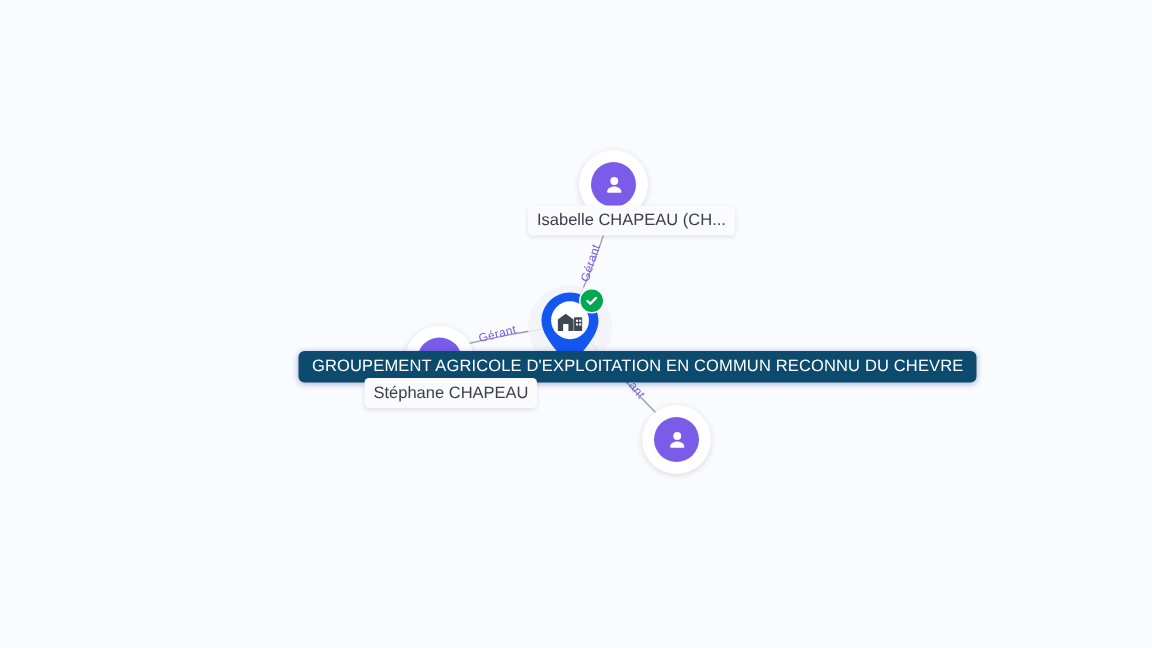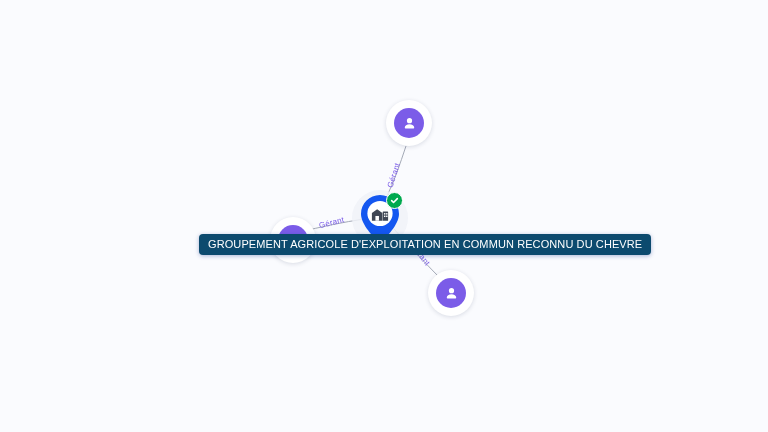--- a/index.html
+++ b/index.html
@@ -147,29 +147,31 @@
   <div class="edge-label" style="left:416px; top:253px; transform: rotate(52deg) translate(-50%,-50%);">Gérant</div>
 
   <div class="person-node" style="left:386px; top:100px;">
     <div class="person-avatar">
       <svg width="17" height="17" viewBox="0 0 24 24" fill="#ffffff">
         <circle cx="12" cy="8" r="3.7"></circle>
         <path d="M12 13.2c-3.7 0-6.7 2.2-6.7 4.9 0 .6.5 1 1.1 1h11.2c.6 0 1.1-.4 1.1-1 0-2.7-3-4.9-6.7-4.9z"></path>
       </svg>
     </div>
   </div>
+  <div class="node-label" style="left:352px; top:137px;">Isabelle CHAPEAU (CH...</div>
 
   <div class="person-node" style="left:270px; top:217px;">
     <div class="person-avatar">
       <svg width="17" height="17" viewBox="0 0 24 24" fill="#ffffff">
         <circle cx="12" cy="8" r="3.7"></circle>
         <path d="M12 13.2c-3.7 0-6.7 2.2-6.7 4.9 0 .6.5 1 1.1 1h11.2c.6 0 1.1-.4 1.1-1 0-2.7-3-4.9-6.7-4.9z"></path>
       </svg>
     </div>
   </div>
+  <div class="node-label" style="left:243px; top:252px; z-index:41;">Stéphane CHAPEAU</div>
 
   <div class="person-node" style="left:428px; top:270px;">
     <div class="person-avatar">
       <svg width="17" height="17" viewBox="0 0 24 24" fill="#ffffff">
         <circle cx="12" cy="8" r="3.7"></circle>
         <path d="M12 13.2c-3.7 0-6.7 2.2-6.7 4.9 0 .6.5 1 1.1 1h11.2c.6 0 1.1-.4 1.1-1 0-2.7-3-4.9-6.7-4.9z"></path>
       </svg>
     </div>
   </div>
 

